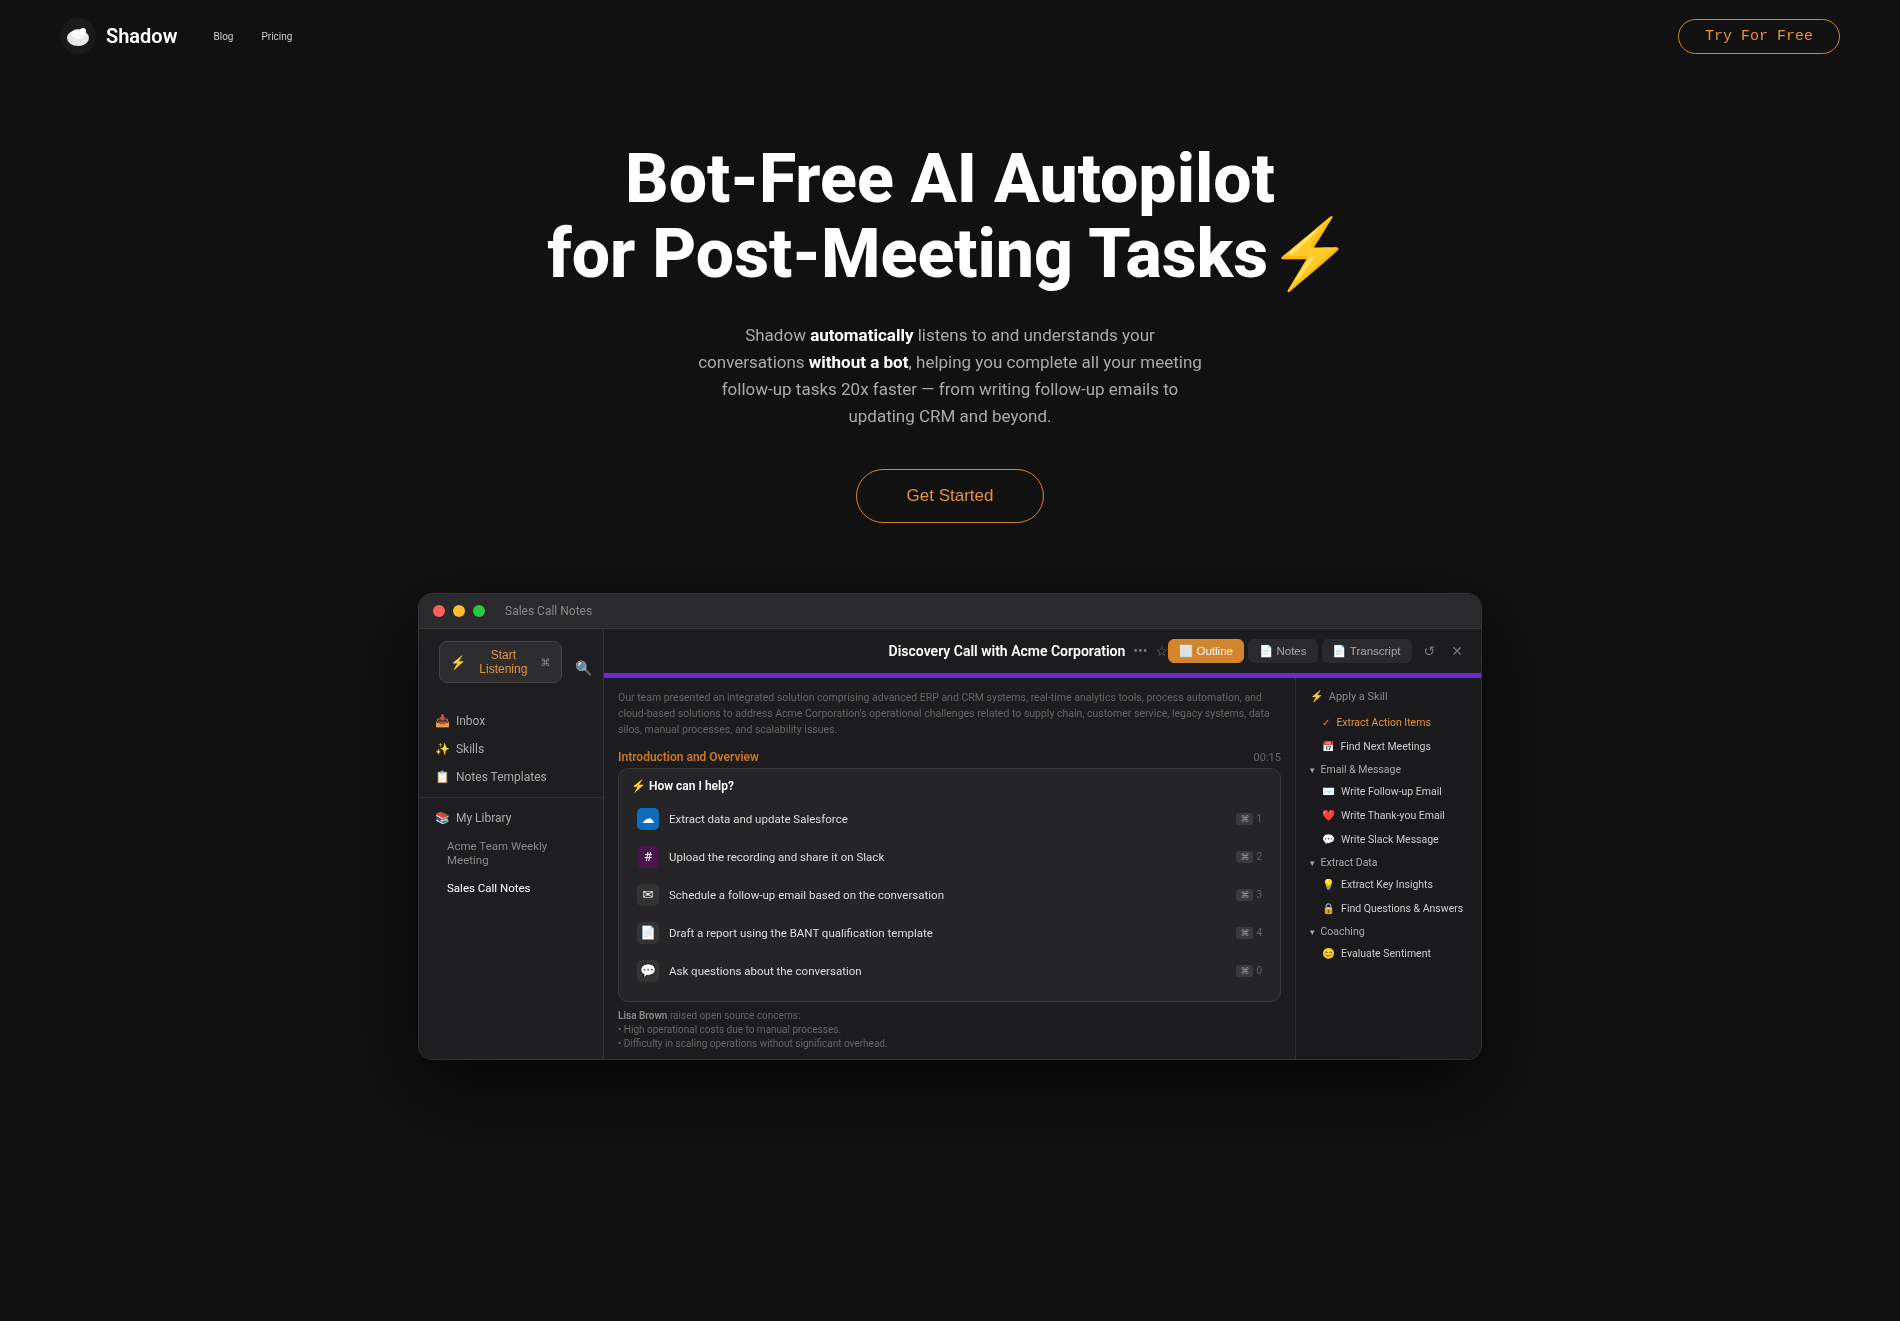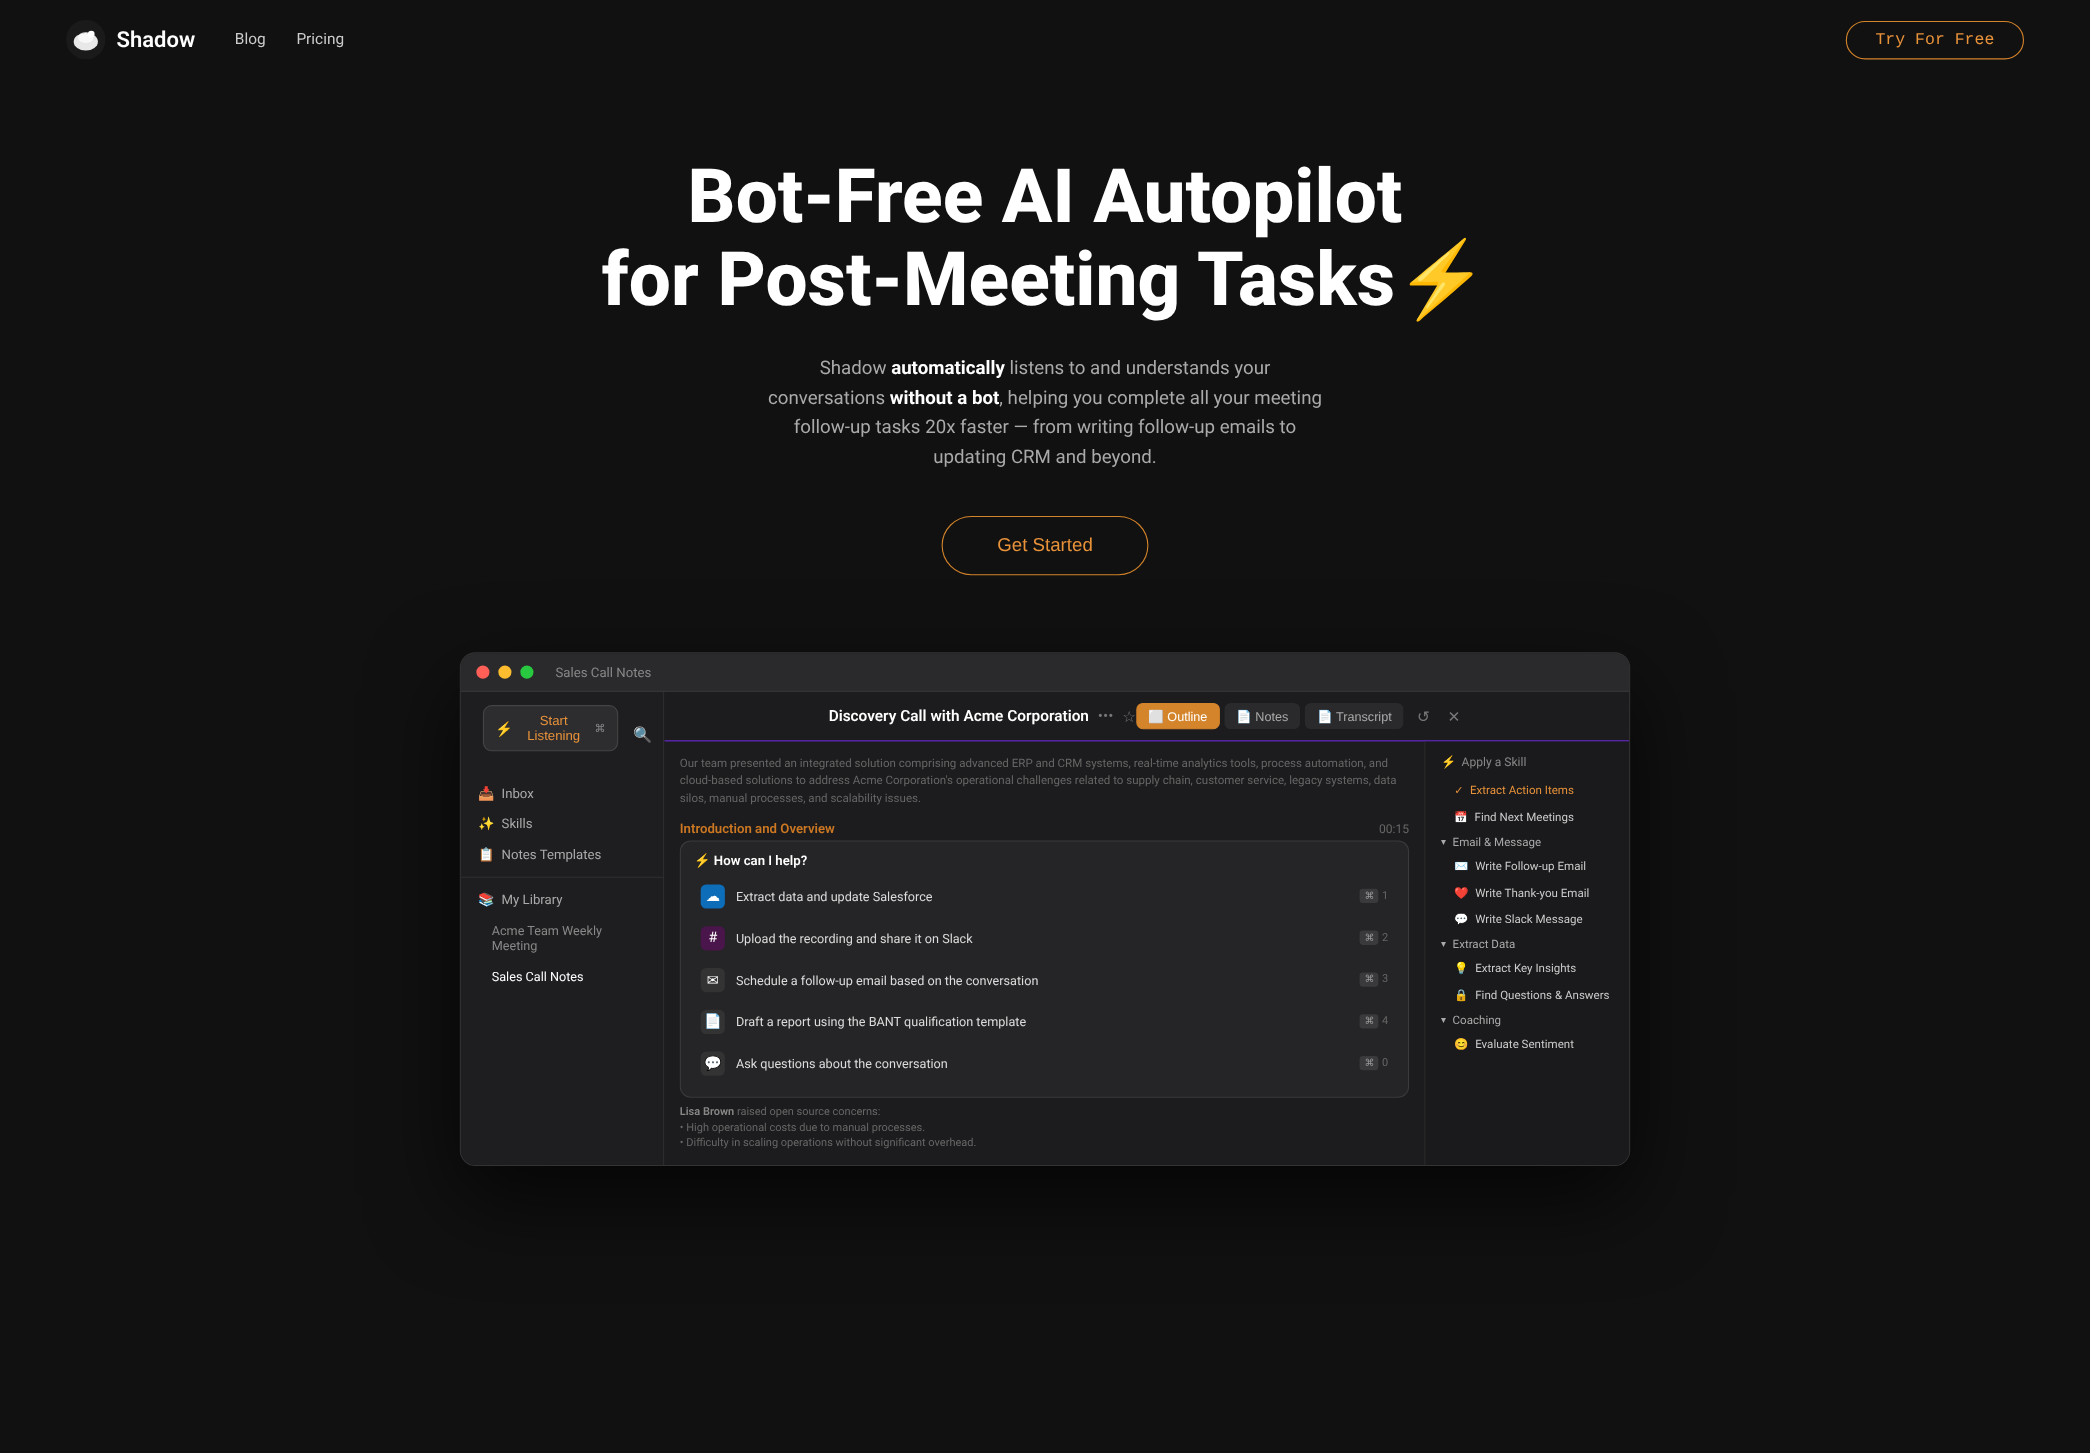--- a/index.html
+++ b/index.html
@@ -39,21 +39,21 @@
       width: 36px;
       height: 36px;
     }
     .nav-links {
       display: flex;
       gap: 28px;
     }
     .nav-link {
       color: #ccc;
       text-decoration: none;
-      font-size: 14px;
+      font-size: 10px;
     }
     .try-btn {
       border: 1.5px solid #d4842a;
       background: transparent;
       color: #e8923a;
       padding: 8px 26px;
       border-radius: 50px;
       font-size: 15px;
       cursor: pointer;
       font-weight: 500;
@@ -178,24 +178,24 @@
     
     .main-area {
       flex: 1;
       background: #1c1c1e;
       display: flex;
       flex-direction: column;
       overflow: hidden;
     }
     .main-header {
       padding: 10px 14px;
-      border-bottom: 1px solid #6d28d9;
-      display: flex;
-      align-items: center;
-      justify-content: center;
+      border-bottom: 5px solid #6d28d9;
+      display: flex;
+      align-items: center;
+      justify-content: flex-end;
     }
     .main-title {
       font-size: 14px;
       font-weight: 600;
       color: #fff;
     }
     .main-title-meta {
       display: flex;
       align-items: center;
       gap: 8px;

